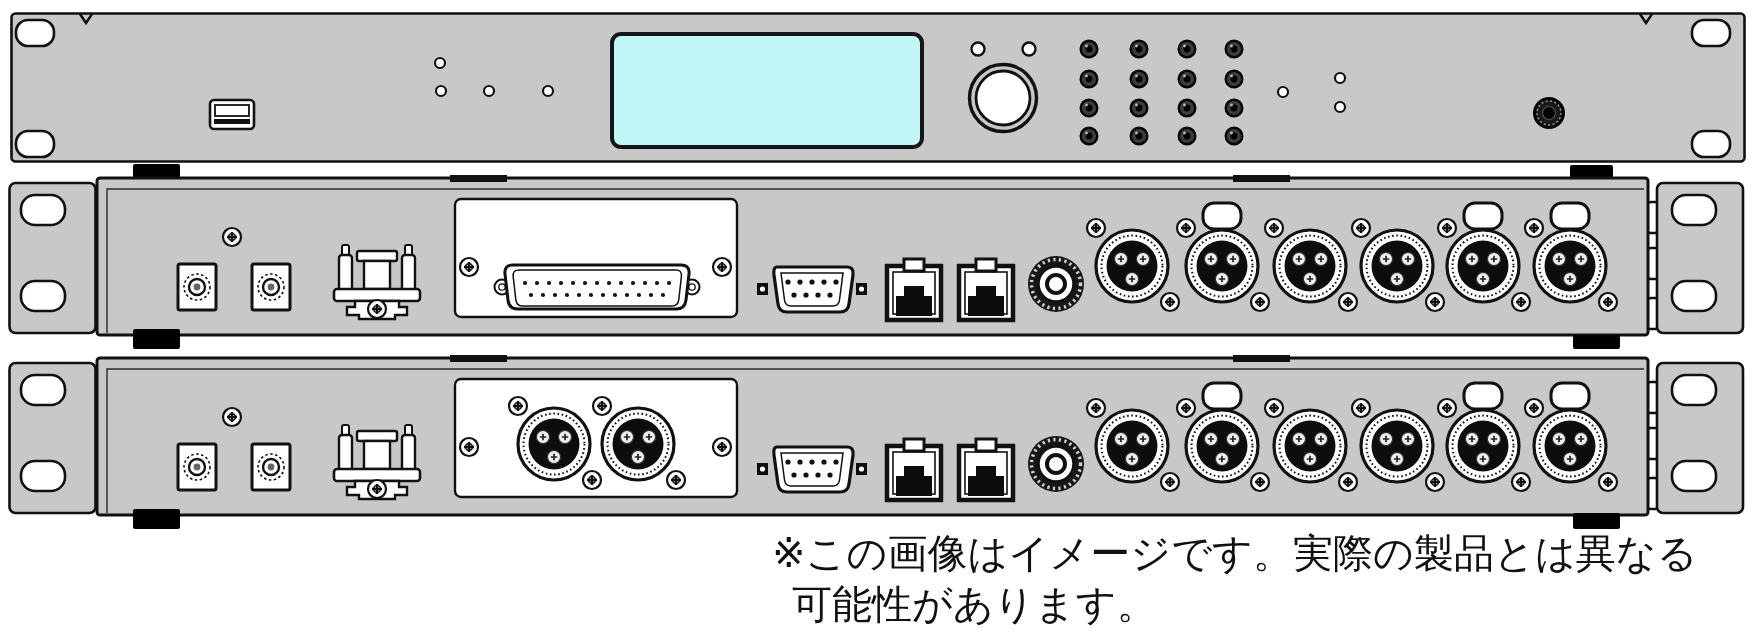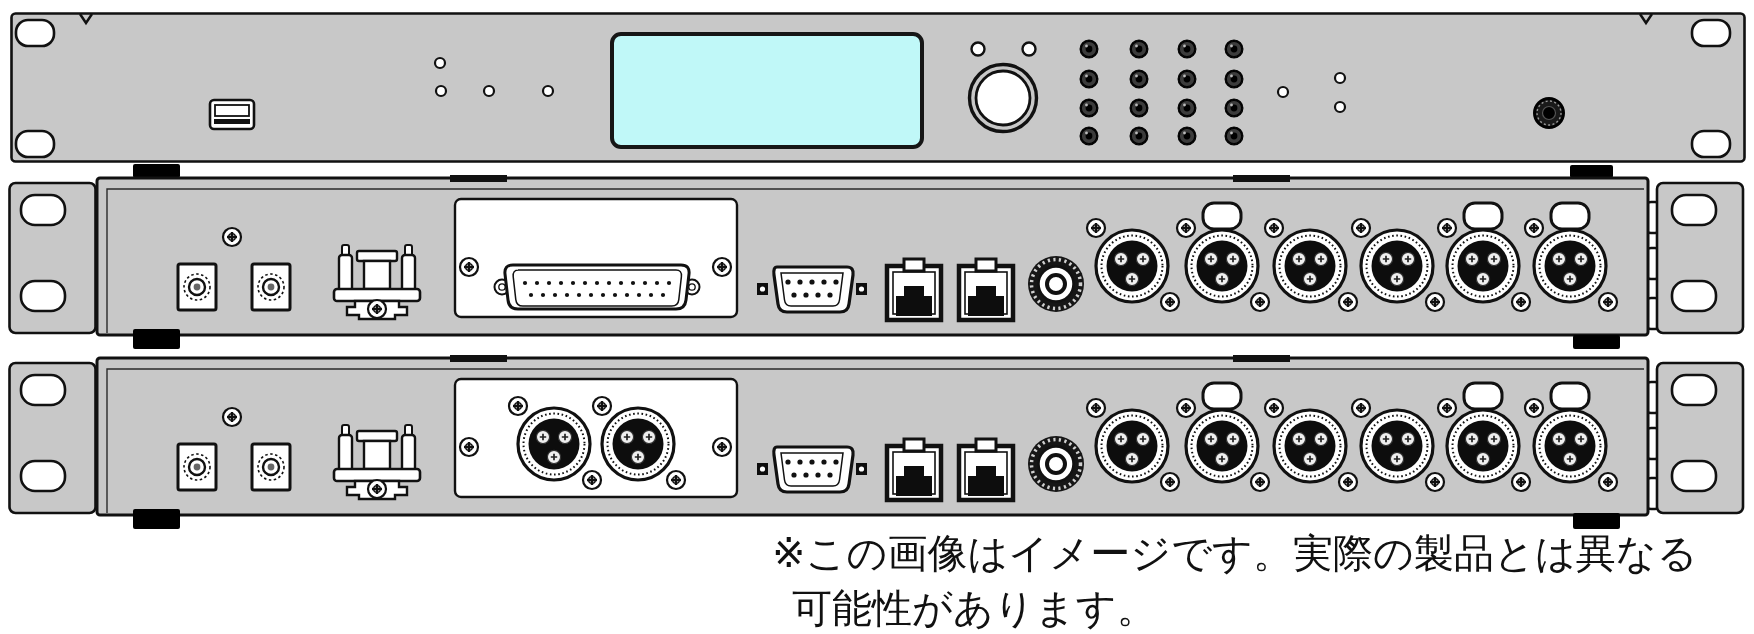--- a/index.html
+++ b/index.html
@@ -2,21 +2,21 @@
 <html><head>
 <meta charset="utf-8">
 <style>
   html,body{margin:0;padding:0;background:#fff;}
   .stage{position:relative;width:1754px;height:634px;background:#ffffff;overflow:hidden;
          font-family:"DejaVu Sans",sans-serif;}
   .unit-svg{position:absolute;}
   .caption{position:absolute;color:#111;font-size:40px;line-height:1.15;white-space:nowrap;
            font-family:"DejaVu Sans","Liberation Sans",sans-serif;}
   #cap1{left:772px;top:530px;}
-  #cap2{left:792px;top:585px;}
+  #cap2{left:792px;top:585px;font-family:Liberation Mono, monospace;}
 </style>
 </head>
 <body>
 
 <div class="stage">
 
 <svg width="0" height="0" style="position:absolute" aria-hidden="true">
   <defs>
     <g id="scr">
       <circle r="9" fill="#fff" stroke="#111" stroke-width="2.2"></circle>

